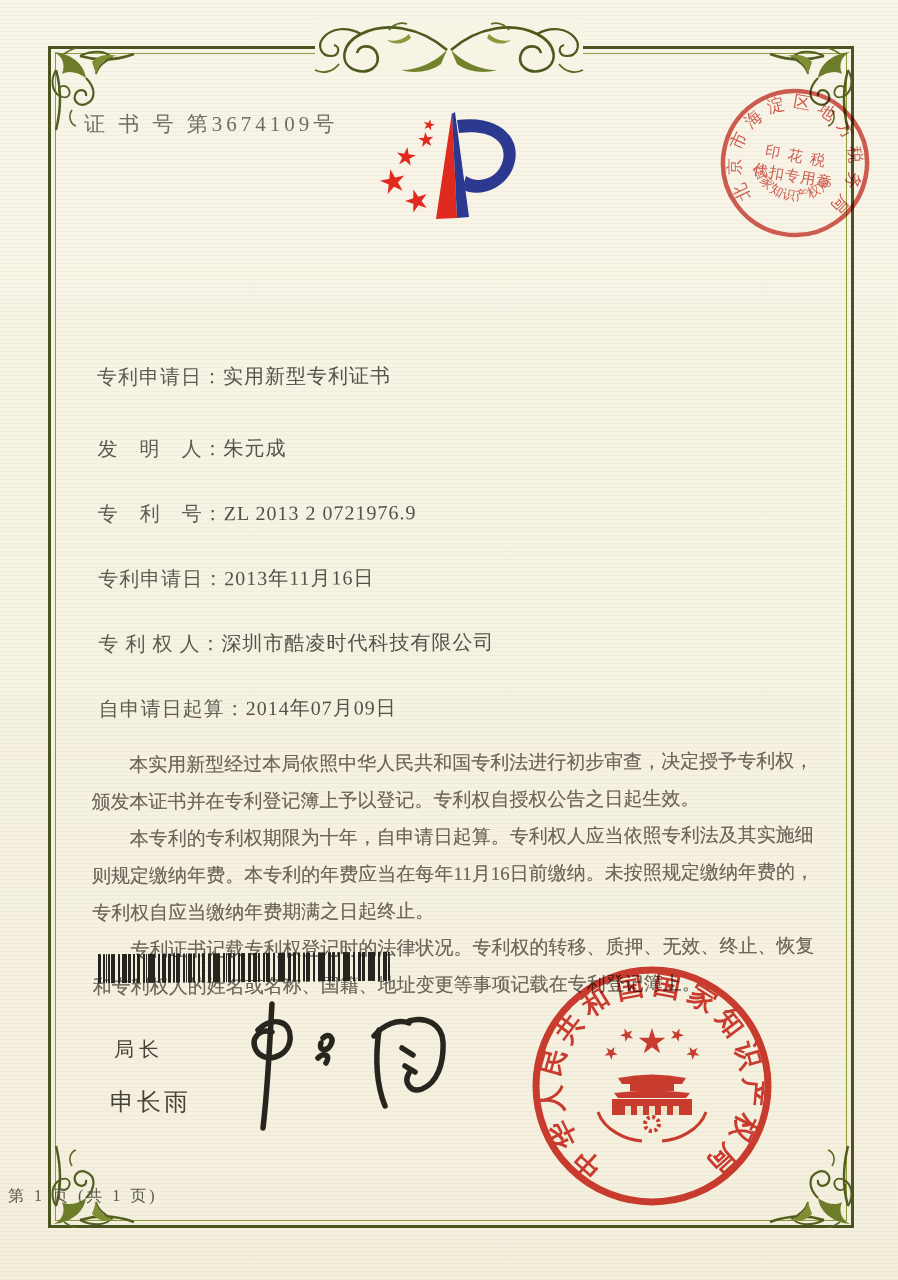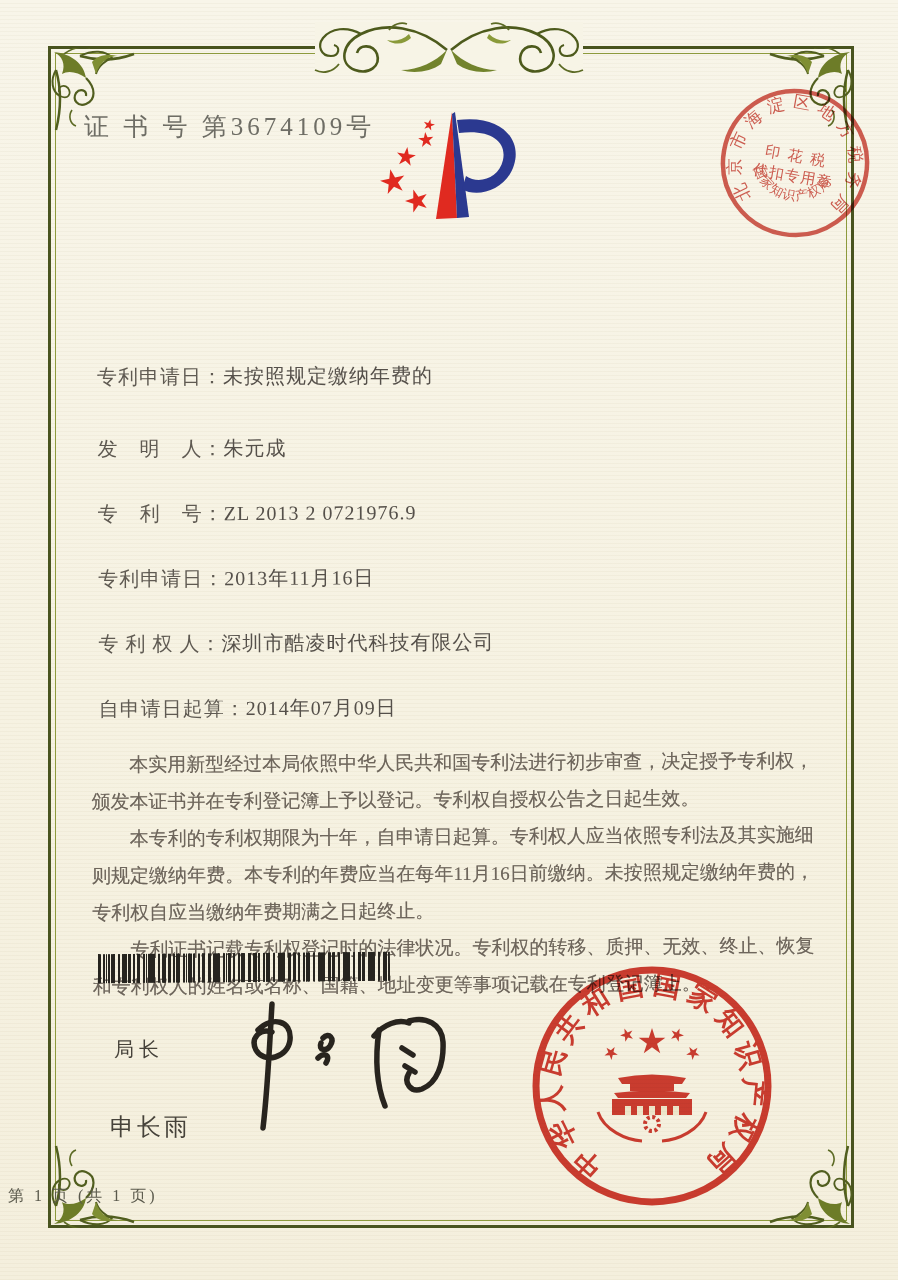--- a/index.html
+++ b/index.html
@@ -16,21 +16,21 @@
     position:absolute;left:48px;top:46px;width:806px;height:1182px;
     border:3px solid #49541f;box-sizing:border-box;
   }
   .frame-inner{
     position:absolute;left:4px;top:4px;right:4px;bottom:4px;
     border:1px solid #8d9a3c;
   }
   .orn{position:absolute;pointer-events:none;}
   
   .cert-no{
-    position:absolute;left:84px;top:110px;font-size:25px;letter-spacing:4px;color:#6e6d65;
+    position:absolute;left:84px;top:110px;font-size:21px;letter-spacing:4px;color:#6e6d65;
   }
   .title{
     position:absolute;left:0;top:240px;width:100%;text-align:center;
     font-size:47px;font-weight:bold;letter-spacing:11px;color:#2e2c28;
   }
   .fields{position:absolute;left:98px;top:362px;width:700px;transform:rotate(-0.3deg);}
   .field{height:65px;font-size:20px;color:#5f5a52;white-space:nowrap;}
   .field:first-child{height:72px;}
   .flabel{letter-spacing:1px;}
   .fvalue{color:#55504a;letter-spacing:1px;}
@@ -44,21 +44,21 @@
   .barcode{
     position:absolute;left:98px;top:953px;width:292px;height:29px;
     background:
       repeating-linear-gradient(90deg,#26241f 0 2px,transparent 2px 5px),
       repeating-linear-gradient(90deg,#26241f 0 1px,transparent 1px 8px),
       repeating-linear-gradient(90deg,#26241f 0 3px,transparent 3px 13px);
     transform:rotate(-0.5deg);
   }
   
   .sig-title{position:absolute;left:114px;top:1036px;font-size:20px;letter-spacing:5px;color:#46423a;}
-  .sig-name{position:absolute;left:110px;top:1086px;font-size:24px;letter-spacing:3px;color:#46423a;margin-top:25px;}
+  .sig-name{position:absolute;left:110px;top:1086px;font-size:24px;letter-spacing:3px;color:#46423a;}
   .sig-svg{position:absolute;left:206px;top:996px;}
   
   .seal-tax{position:absolute;left:710px;top:78px;transform:rotate(10deg);mix-blend-mode:multiply;opacity:0.88;}
   .seal-main{position:absolute;left:528px;top:962px;mix-blend-mode:multiply;opacity:0.95;}
   .seal-date{
     position:absolute;left:552px;top:1120px;font-size:21px;letter-spacing:2px;
     color:#c2392d;z-index:5;white-space:nowrap;text-shadow:0 0 1px rgba(194,57,45,.5);
   }
   .footer{
     position:absolute;left:8px;top:1186px;width:100%;
@@ -145,21 +145,21 @@
     </text>
     <text font-size="13" fill="#cd4a40" letter-spacing="1">
       <textPath href="#taxBot" startOffset="50%" text-anchor="middle">国家知识产权局</textPath>
     </text>
     <text x="0" y="-2" font-size="15" fill="#cd4a40" text-anchor="middle" letter-spacing="2">印 花 税</text>
     <text x="0" y="18" font-size="15" fill="#cd4a40" text-anchor="middle" letter-spacing="1">代扣专用章</text>
   </svg>
 
 
   <div class="fields">
-    <div class="field"><span class="flabel">专利申请日：</span><span class="fvalue">未按照规定缴纳年费的</span></div>
+    <div class="field"><span class="flabel">专利申请日：</span><span class="fvalue">实用新型专利证书</span></div>
     <div class="field"><span class="flabel">发　明　人：</span><span class="fvalue">朱元成</span></div>
     <div class="field"><span class="flabel">专　利　号：</span><span class="fvalue">ZL 2013 2 0721976.9</span></div>
     <div class="field"><span class="flabel">专利申请日：</span><span class="fvalue">2013年11月16日</span></div>
     <div class="field"><span class="flabel">专 利 权 人：</span><span class="fvalue">深圳市酷凌时代科技有限公司</span></div>
     <div class="field"><span class="flabel">自申请日起算：</span><span class="fvalue">2014年07月09日</span></div>
   </div>
 
   <div class="paras">
     <p>本实用新型经过本局依照中华人民共和国专利法进行初步审查，决定授予专利权，颁发本证书并在专利登记簿上予以登记。专利权自授权公告之日起生效。</p>
     <p>本专利的专利权期限为十年，自申请日起算。专利权人应当依照专利法及其实施细则规定缴纳年费。本专利的年费应当在每年11月16日前缴纳。未按照规定缴纳年费的，专利权自应当缴纳年费期满之日起终止。</p>

